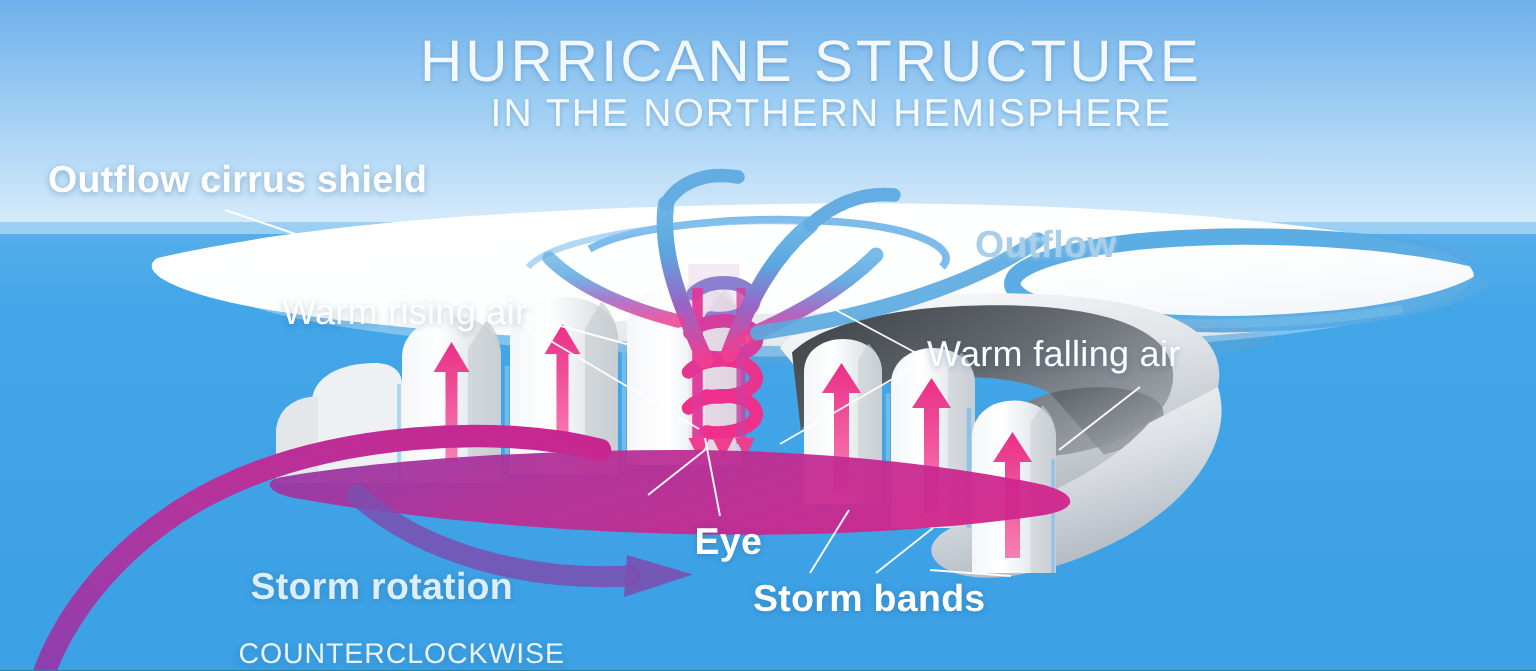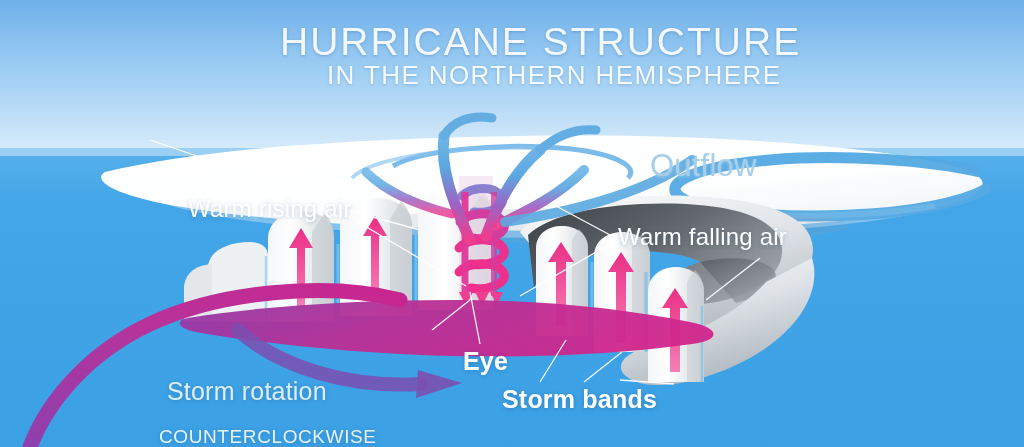--- a/index.html
+++ b/index.html
@@ -48,28 +48,28 @@
     font-size: 25px;
     font-weight: 600;
     text-shadow: 0 1px 4px rgba(30,80,130,.35);
   }
   .lbl-med {
     font-size: 24px;
     font-weight: 400;
     text-shadow: 0 1px 4px rgba(30,80,130,.30);
   }
   .lbl-outflow {
-    font-size: 31px;
-    font-weight: 400;
+    font-size: 25px;
+    font-weight: 700;
     color: #a9cfe8;
     text-shadow: 0 1px 3px rgba(255,255,255,.35);
   }
   .lbl-rot {
     font-size: 25px;
-    font-weight: 400;
+    font-weight: 700;
     color: #ddeefb;
     text-shadow: 0 1px 4px rgba(30,80,130,.30);
   }
   .lbl-rot2 {
     font-size: 19px;
     font-weight: 400;
     letter-spacing: .6px;
     color: #e6f3fd;
     text-shadow: 0 1px 4px rgba(30,80,130,.30);
   }
@@ -289,20 +289,21 @@
       <line x1="540" y1="382" x2="566" y2="340"></line>
       <line x1="584" y1="382" x2="622" y2="352"></line>
       <line x1="620" y1="380" x2="674" y2="384"></line>
       <line x1="760" y1="258" x2="706" y2="300"></line>
     </g>
   </svg>
 
   <div class="lbl lbl-title" style="left:280px; top:22px;">HURRICANE STRUCTURE</div>
   <div class="lbl lbl-sub" style="left:327px; top:62px;">IN THE NORTHERN HEMISPHERE</div>
 
+  <div class="lbl lbl-big" style="left:32px; top:107px;">Outflow cirrus shield</div>
 
   <div class="lbl lbl-med" style="left:140px; top:196px;margin-left:48px;">Warm rising air</div>
 
   <div class="lbl lbl-outflow" style="left:650px; top:150px;">Outflow</div>
 
   <div class="lbl lbl-med" style="left:618px; top:224px;">Warm falling air</div>
 
 
   <div class="lbl lbl-big" style="left:463px; top:348px;">Eye</div>
 

